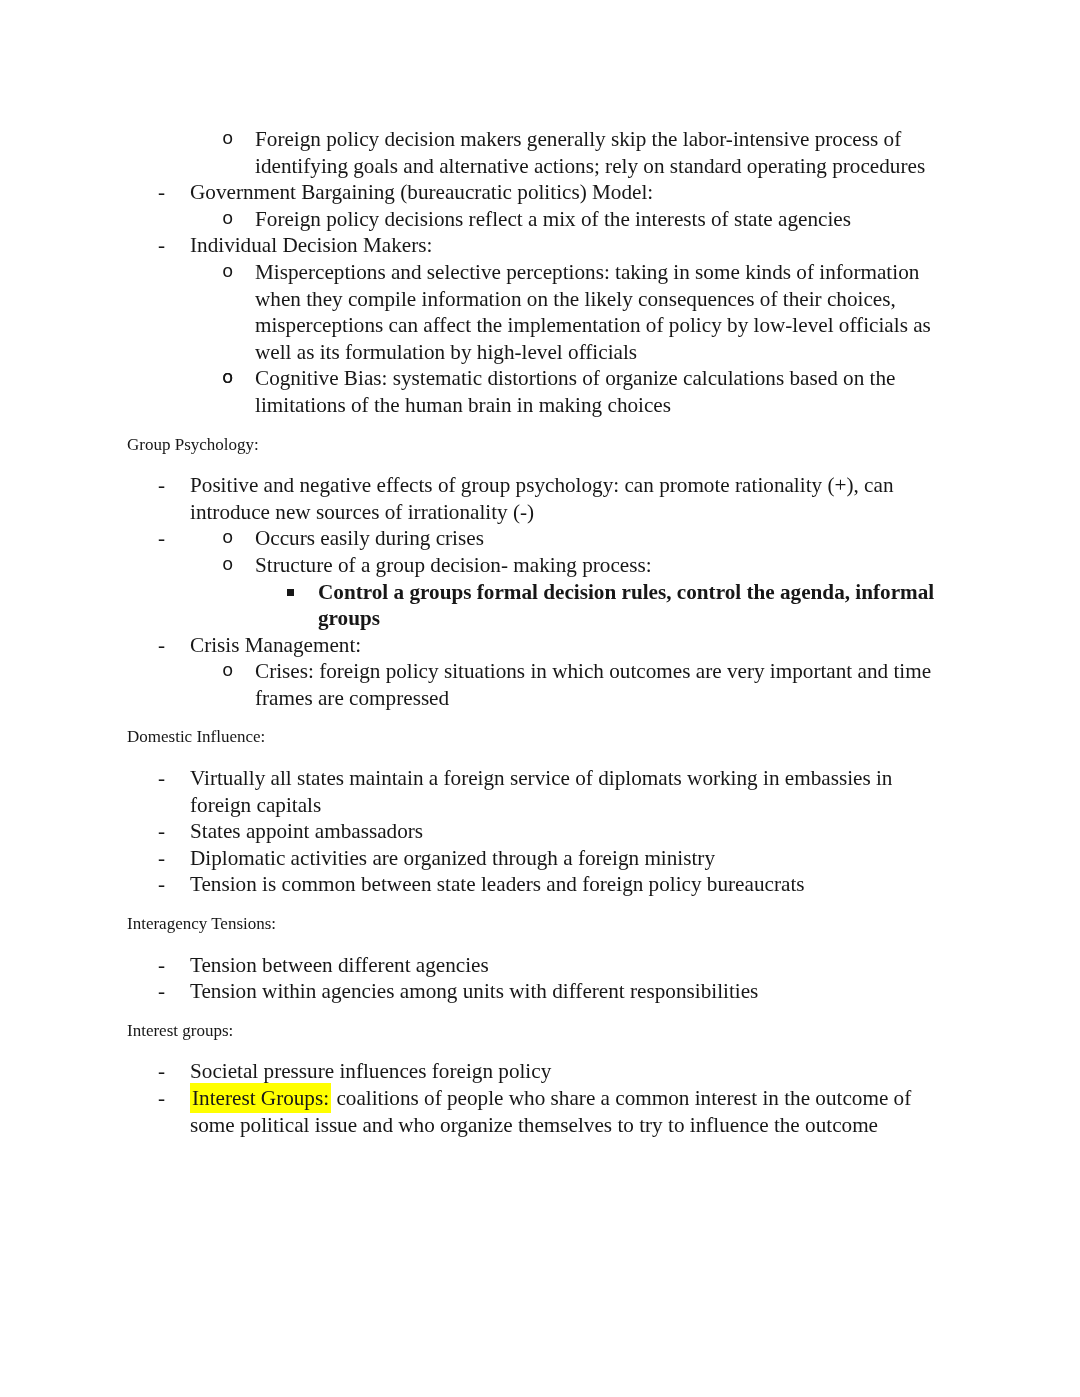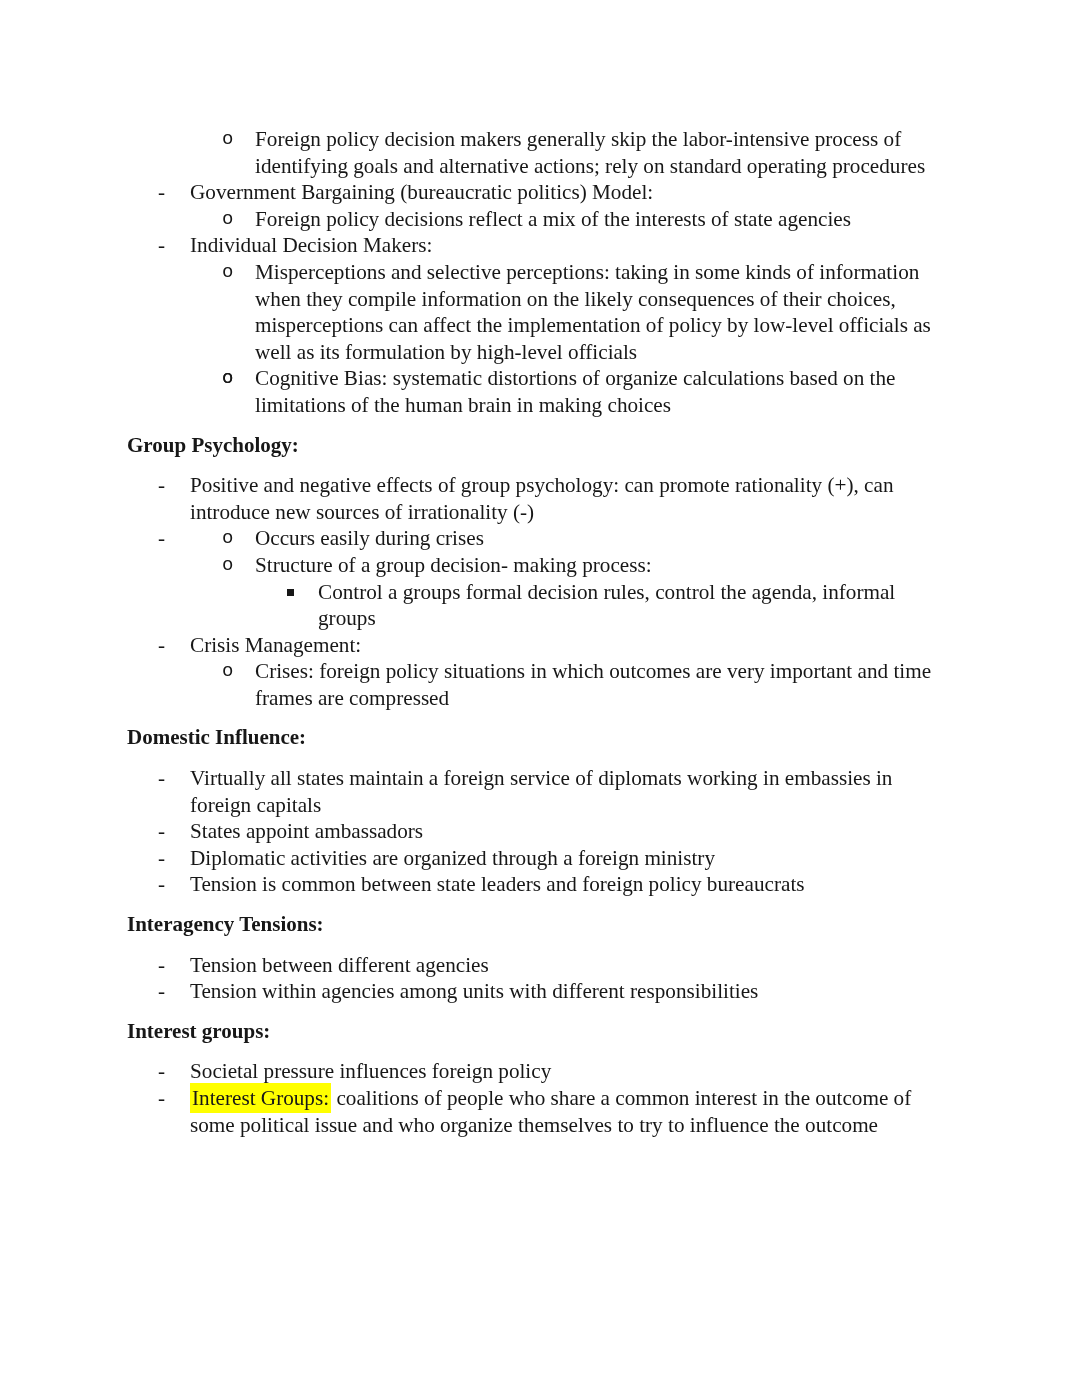--- a/index.html
+++ b/index.html
@@ -19,28 +19,28 @@
     left: 127px;
     top: 126px;
     width: 830px;
     font-family: "Liberation Serif", "DejaVu Serif", serif;
     font-size: 21.2px;
     line-height: 26.6px;
     color: #171717;
   }
   .heading {
     margin: 13px 0 14px 0;
-    font-weight: bold;
-    font-size: 21px;
+    font-weight: normal;
+    font-size: 17px;
   }
   .list { margin: 0; }
   .item { position: relative; }
   .item.l1 { padding-left: 63px; }
   .item.l2 { padding-left: 128px; }
-  .item.l3 { padding-left: 191px; }
+  .item.l3 { padding-left: 191px; font-weight: bold; }
   .bullet {
     position: absolute;
     top: 0;
   }
   .item.l1 .bullet { left: 31px; }
   .item.l2 .bullet { left: 95px; }
   .item.l3 .bullet { left: 160px; }
   .bullet-dash { font-family: "Liberation Serif", serif; }
   .bullet-circle {
     font-family: "Liberation Mono", "DejaVu Sans Mono", monospace;

